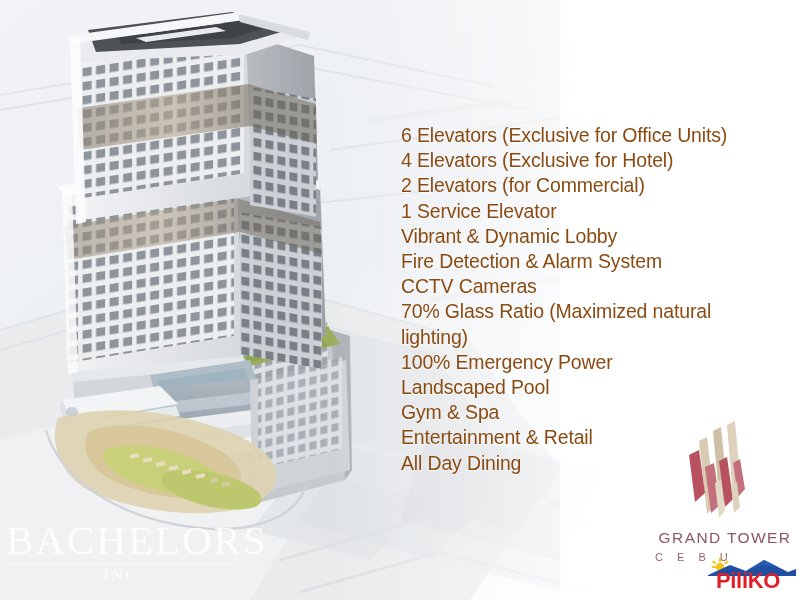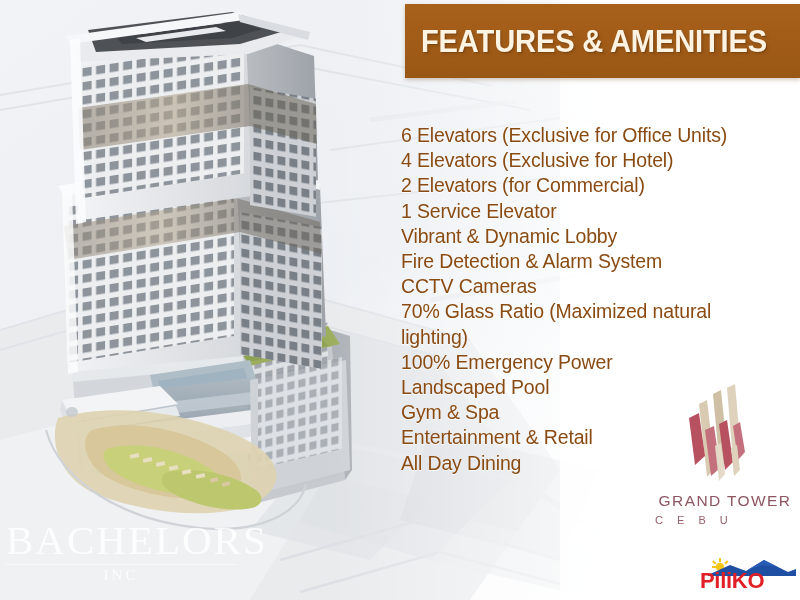--- a/index.html
+++ b/index.html
@@ -48,35 +48,35 @@
     font-weight:normal;
     letter-spacing:-0.15px;
     transform:scaleX(0.95);
     transform-origin:left center;
     white-space:nowrap;
     text-shadow:0 1px 0 rgba(255,255,255,0.85);
   }
   .feature-line.wrap{white-space:normal;width:400px;}
 
   
-  .gt-logo{position:absolute;left:655px;top:382px;width:140px;height:150px;}
+  .gt-logo{position:absolute;left:655px;top:419px;width:140px;height:150px;}
   .gt-bars{position:absolute;left:28px;top:0;width:90px;height:105px;}
   .gt-name{
     position:absolute;left:0;top:110px;width:140px;text-align:center;
     color:#8d5560;font-size:15.5px;letter-spacing:1.4px;white-space:nowrap;
   }
   .gt-sub{
     position:absolute;left:0;top:132px;width:140px;text-align:left;
     color:#97616b;font-size:11px;letter-spacing:5.5px;
   }
 
   
   .piliko{position:absolute;left:700px;top:556px;width:96px;height:42px;}
   .piliko-word{
-    position:absolute;left:0;top:14px;width:96px;
+    position:absolute;left:0;top:14px;width:96px;text-align:center;
     color:#e01f26;font-size:22px;font-weight:bold;letter-spacing:-0.3px;
     line-height:1;
   }
 
   
   .watermark{
     position:absolute;left:6px;top:520px;width:270px;
     color:rgba(255,255,255,0.82);
     font-family:"Liberation Serif","DejaVu Serif",serif;
     pointer-events:none;
@@ -267,23 +267,20 @@
       <rect x="330" y="0" width="470" height="600" fill="url(#fadeRight)"></rect>
       <rect x="560" y="0" width="240" height="600" fill="#ffffff" opacity="0.85"></rect>
     </svg>
   </div>
 
   <div class="watermark">
     <div class="wm-main">BACHELORS</div>
     <div class="wm-sub">INC</div>
   </div>
 
-  <div class="banner">
-    <div class="banner-title">FEATURES &amp; AMENITIES</div>
-  </div>
 
   <div class="features">
     <div class="feature-line">6 Elevators (Exclusive for Office Units)</div>
     <div class="feature-line">4 Elevators (Exclusive for Hotel)</div>
     <div class="feature-line">2 Elevators (for Commercial)</div>
     <div class="feature-line">1 Service Elevator</div>
     <div class="feature-line">Vibrant &amp; Dynamic Lobby</div>
     <div class="feature-line">Fire Detection &amp; Alarm System</div>
     <div class="feature-line">CCTV Cameras</div>
     <div class="feature-line wrap">70% Glass Ratio (Maximized natural lighting)</div>

